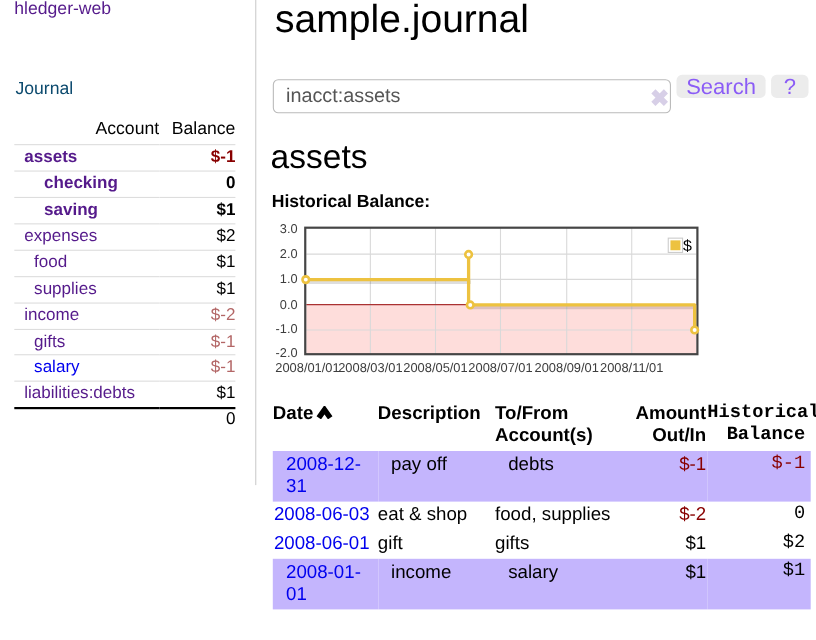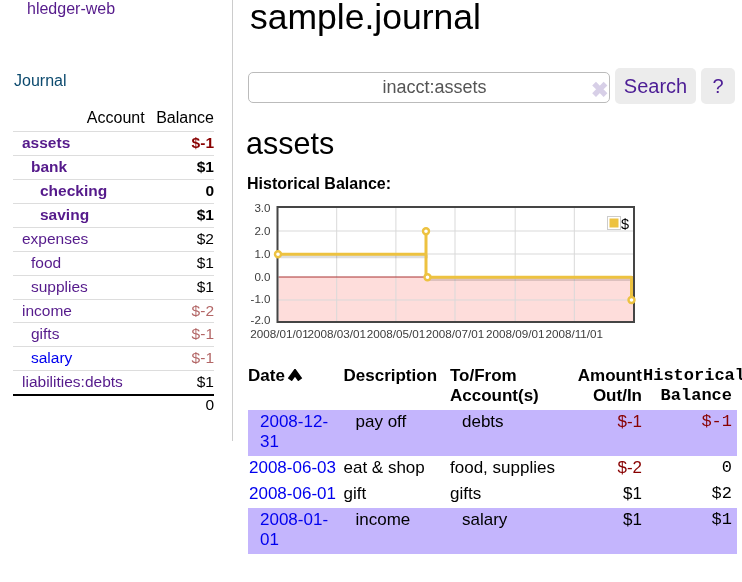--- a/index.html
+++ b/index.html
@@ -1,44 +1,44 @@
 <!DOCTYPE html>
 <html><head>
 <meta charset="utf-8">
 <style>
 * { margin:0; padding:0; box-sizing:content-box; }
 html,body { width:742px; height:582px; background:#fff; font-family:"Liberation Sans",sans-serif; position:relative; overflow:hidden; }
 a { text-decoration:none; }
 .abs { position:absolute; }
 
 #sidebar { position:absolute; left:0; top:0; width:232px; height:441px; border-right:1px solid #ccc; }
-#appname { position:absolute; left:27px; top:0px; font-size:16px; color:#551a8b; }
+#appname { position:absolute; left:13px; top:0px; font-size:16px; color:#551a8b; }
 #journal { position:absolute; left:14px; top:72px; font-size:16px; color:#0c4a6e; }
 #acctbl { position:absolute; left:13px; top:108px; width:201px; border-collapse:collapse; font-size:15.5px; }
 #acctbl td, #acctbl th { padding:0; white-space:nowrap; }
 #acctbl th { font-weight:normal; font-size:16px; text-align:right; line-height:19px; padding-bottom:4px; }
 #acctbl th.bal { text-align:right; }
 #acctbl th.acc { padding-left:1px; }
 #acctbl tr.r:nth-child(9) td { padding-bottom:2px !important; }
 #acctbl tr.r td { border-top:1px solid #ddd; line-height:19px; padding-top:1px; padding-bottom:3px; vertical-align:top; }
 #acctbl td.v { text-align:right; }
 #acctbl tr.tot td { border-top:2px solid #000; line-height:14px; height:18px; }
 .pl1 { padding-left:9px !important; }
 .pl2 { padding-left:18px !important; }
 .pl3 { padding-left:27px !important; }
 a.acct { color:#551a8b; }
 a.blue { color:#0000ee; }
 .b { font-weight:bold; }
 .neg { color:#880000; }
 .rose { color:#b36666; }
 
 h1 { position:absolute; left:250px; top:-1px; font-size:35.5px; font-weight:normal; line-height:37px; }
-#qinput { position:absolute; left:248px; top:72px; width:349px; height:29px; border:1px solid #bbb; border-radius:5px; font-family:"Liberation Sans",sans-serif; font-size:18px; color:#555; padding:0 0 0 11px;text-align:center; }
+#qinput { position:absolute; left:248px; top:72px; width:349px; height:29px; border:1px solid #bbb; border-radius:5px; font-family:"Liberation Sans",sans-serif; font-size:18px; color:#555; padding:0 0 0 11px; }
 #xclear { position:absolute; left:591px; top:83px; font-size:21px; font-weight:bold; color:#d7cfe7; line-height:14px; }
-.btn { position:absolute; top:68px; height:36px; background:#ececec; border:none; border-radius:5px; font-family:"Liberation Sans",sans-serif; font-size:20px; color:#4c1d95; }
+.btn { position:absolute; top:68px; height:21px; background:#ececec; border:none; border-radius:5px; font-family:"Liberation Sans",sans-serif; font-size:20px; color:#8b5cf6; }
 #searchbtn { left:615px; width:81px; }
 #helpbtn { left:701px; width:34px; }
 h2 { position:absolute; left:246px; top:128px; font-size:30.5px; font-weight:normal; line-height:31px; }
 #histbal { position:absolute; left:247px; top:176px; font-size:16px; font-weight:bold; line-height:16px; }
 
 #regtbl { position:absolute; left:248px; top:366px; width:489px; border-collapse:collapse; font-size:17px; line-height:20px; table-layout:fixed; }
 #regtbl th { font-weight:bold; text-align:left; vertical-align:top; padding:0 0 3px 0; line-height:20.3px; }
 #regtbl th.r, #regtbl td.r { text-align:right; }
 #regtbl td { padding:2px 0 4px 0; vertical-align:top; }
 #regtbl tr.odd td { background:#c4b5fd;padding-left:12px; }
@@ -54,24 +54,20 @@
   <a id="journal" href="#">Journal</a>
   <table id="acctbl">
     <tbody>
         <tr>
           <th class="acc">Account</th>
           <th class="bal">Balance</th>
         </tr>
     <tr class="r">
           <td class="pl1"><a class="acct b" href="#">assets</a></td>
           <td class="v b neg">$-1</td>
-        </tr>
-    <tr class="r">
-          <td class="pl2"><a class="acct b" href="#">bank</a></td>
-          <td class="v b">$1</td>
         </tr>
     <tr class="r">
           <td class="pl3"><a class="acct b" href="#">checking</a></td>
           <td class="v b">0</td>
         </tr>
     <tr class="r">
           <td class="pl3"><a class="acct b" href="#">saving</a></td>
           <td class="v b">$1</td>
         </tr>
     <tr class="r">

